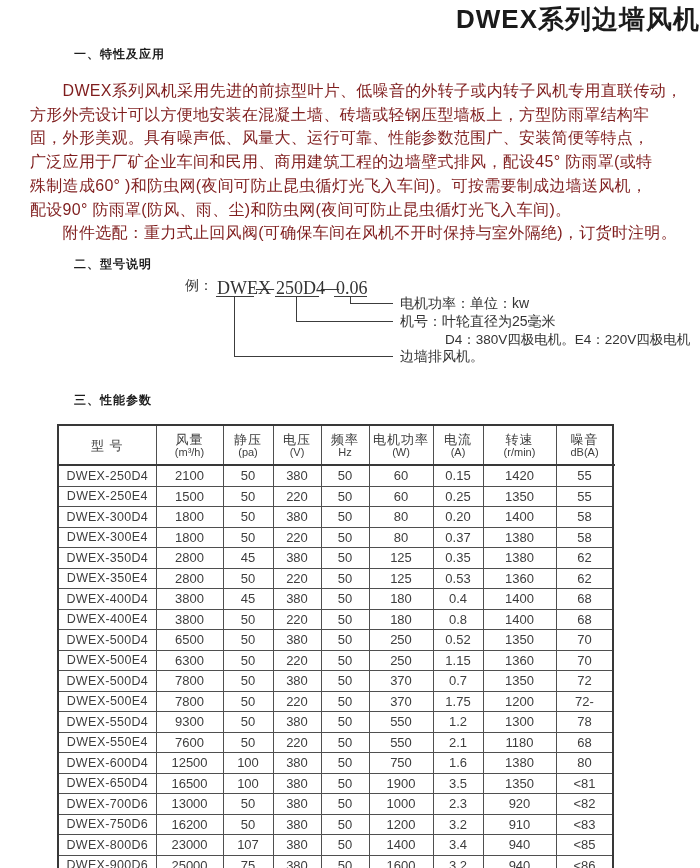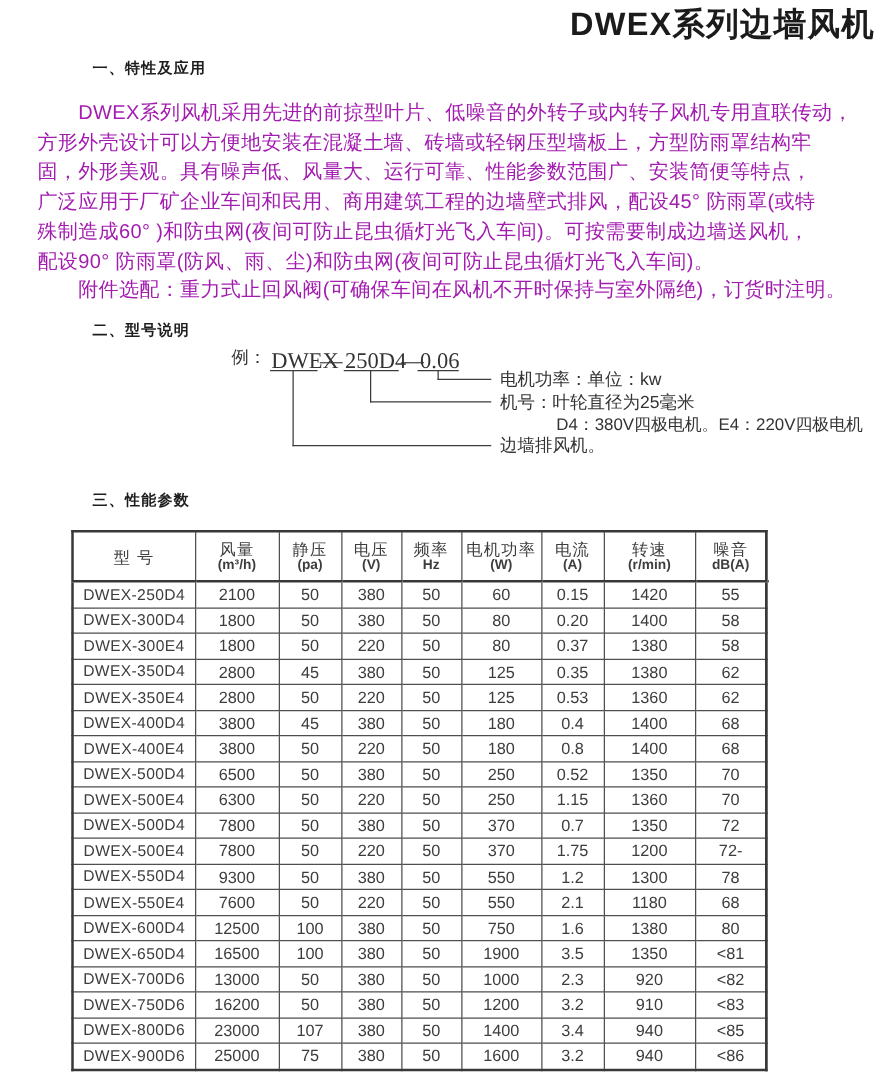--- a/index.html
+++ b/index.html
@@ -12,21 +12,21 @@
     font-size:26px;font-weight:bold;letter-spacing:1px;color:#1b1b1b;
   }
   .sec-heading{
     position:absolute;left:28px;font-size:12px;font-weight:bold;color:#1d1d1d;letter-spacing:1px;margin-left:46px;
   }
   #heading-1{top:46px;}
   #heading-2{top:256px;}
   #heading-3{top:392px;}
   .para{
     position:absolute;left:30px;top:79px;width:662px;
-    font-size:16px;line-height:23.7px;letter-spacing:0.3px;color:#a21caf;
+    font-size:16px;line-height:23.7px;letter-spacing:0.3px;color:#7f1d1d;
   }
   .para .pline{white-space:nowrap;}
   
   .dline{position:absolute;background:#3c3c3c;}
   .dtext{position:absolute;font-size:14px;color:#333;white-space:nowrap;}
   .dcode{font-family:Liberation Serif, serif;font-size:18px;text-align:center;}
   .dsub{font-size:13.5px;}
   
   table.perf{
     position:absolute;left:57px;top:424px;width:545px;
@@ -34,21 +34,21 @@
     font-size:13px;color:#3d3d3d;
   }
   table.perf th,table.perf td{
     border:1px solid #4f4f4f;text-align:center;vertical-align:middle;
     padding:0;overflow:hidden;
   }
   table.perf{border:2px solid #383838;}
   table.perf thead th{border-bottom:2px solid #383838;height:30px;font-weight:normal;}
   table.perf td{height:19.5px;}
   .hd-t{display:block;font-size:13px;line-height:13px;letter-spacing:1px;}
-  .hd-u{display:block;font-size:11px;line-height:12px;letter-spacing:0;font-weight:bold;}
+  .hd-u{display:block;font-size:11px;line-height:12px;letter-spacing:0;}
   td.model-cell{font-size:12.5px;letter-spacing:0.3px;}
   td.dim{color:#9a9a9a;}
 </style>
 </head>
 <body>
 
 <div id="page">
 
   <div class="doc-title">DWEX系列边墙风机</div>
 
@@ -176,20 +176,32 @@
           <td>50</td>
           <td>380</td>
           <td>50</td>
           <td>60</td>
           <td>0.15</td>
           <td>1420</td>
           <td>55</td>
           <td class="dim">-</td>
         </tr>
 
+        <tr>
+          <td class="model-cell">DWEX-250E4</td>
+          <td>1500</td>
+          <td>50</td>
+          <td>220</td>
+          <td>50</td>
+          <td>60</td>
+          <td>0.25</td>
+          <td>1350</td>
+          <td>55</td>
+          <td>20</td>
+        </tr>
 
         <tr>
           <td class="model-cell">DWEX-300D4</td>
           <td>1800</td>
           <td>50</td>
           <td>380</td>
           <td>50</td>
           <td>80</td>
           <td>0.20</td>
           <td>1400</td>

